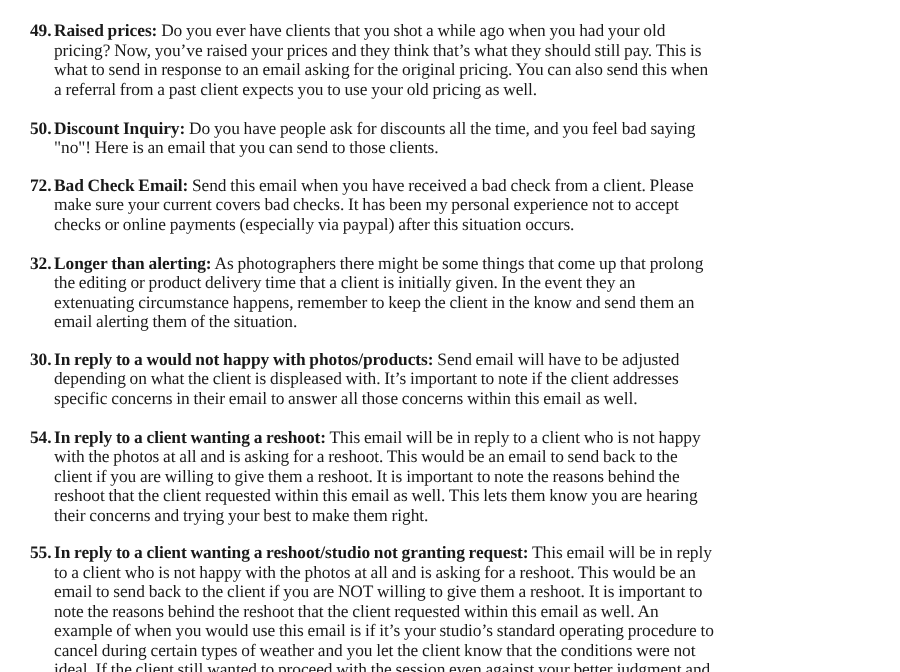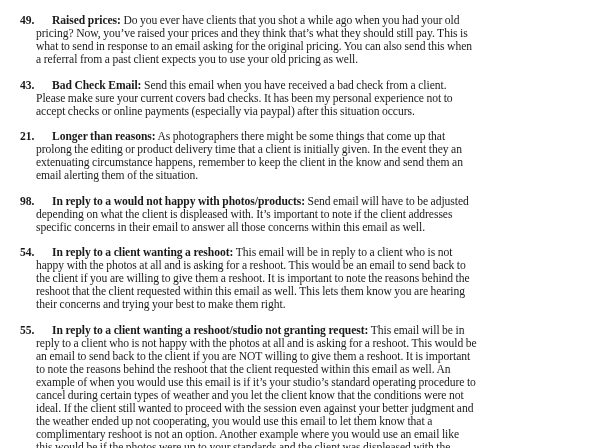--- a/index.html
+++ b/index.html
@@ -18,38 +18,41 @@
     font-size: 11.6px;
     line-height: 13px;
     margin-bottom: 12.5px;
     letter-spacing: -0.05px;
     word-spacing: -0.3px;
   }
   .num {
     position: absolute; left: 0; top: 0;
     font-weight: bold;
   }
-  .title { font-weight: bold; margin-left: 16px; }
+  .title { font-weight: bold; }
 </style>
 </head>
 <body>
 
 <div class="page">
   <ol class="list">
     <li class="item">
       <span class="num">49.</span><span class="title">Raised prices:</span><span> Do you ever have clients that you shot a while ago when you had your old pricing? Now, you’ve raised your prices and they think that’s what they should still pay. This is what to send in response to an email asking for the original pricing. You can also send this when a referral from a past client expects you to use your old pricing as well.</span>
     </li>
     <li class="item">
-      <span class="num">43.</span><span class="title">Bad Check Email:</span><span> Send this email when you have received a bad check from a client.  Please make sure your current covers bad checks. It has been my personal experience not to accept checks or online payments (especially via paypal) after this situation occurs.</span>
+      <span class="num">50.</span><span class="title">Discount Inquiry:</span><span> Do you have people ask for discounts all the time, and you feel bad saying "no"! Here is an email that you can send to those clients.</span>
     </li>
     <li class="item">
-      <span class="num">21.</span><span class="title">Longer than reasons:</span><span> As photographers there might be some things that come up that prolong the editing or product delivery time that a client is initially given. In the event they an extenuating circumstance happens, remember to keep the client in the know and send them an email alerting them of the situation.</span>
+      <span class="num">72.</span><span class="title">Bad Check Email:</span><span> Send this email when you have received a bad check from a client.  Please make sure your current covers bad checks. It has been my personal experience not to accept checks or online payments (especially via paypal) after this situation occurs.</span>
     </li>
     <li class="item">
-      <span class="num">98.</span><span class="title">In reply to a would not happy with photos/products:</span><span> Send email will have to be adjusted depending on what the client is displeased with. It’s important to note if the client addresses specific concerns in their email to answer all those concerns within this email as well.</span>
+      <span class="num">32.</span><span class="title">Longer than alerting:</span><span> As photographers there might be some things that come up that prolong the editing or product delivery time that a client is initially given. In the event they an extenuating circumstance happens, remember to keep the client in the know and send them an email alerting them of the situation.</span>
+    </li>
+    <li class="item">
+      <span class="num">30.</span><span class="title">In reply to a would not happy with photos/products:</span><span> Send email will have to be adjusted depending on what the client is displeased with. It’s important to note if the client addresses specific concerns in their email to answer all those concerns within this email as well.</span>
     </li>
     <li class="item">
       <span class="num">54.</span><span class="title">In reply to a client wanting a reshoot:</span><span> This email will be in reply to a client who is not happy with the photos at all and is asking for a reshoot. This would be an email to send back to the client if you are willing to give them a reshoot. It is important to note the reasons behind the reshoot that the client requested within this email as well. This lets them know you are hearing their concerns and trying your best to make them right.</span>
     </li>
     <li class="item">
       <span class="num">55.</span><span class="title">In reply to a client wanting a reshoot/studio not granting request:</span><span> This email will be in reply to a client who is not happy with the photos at all and is asking for a reshoot. This would be an email to send back to the client if you are NOT willing to give them a reshoot. It is important to note the reasons behind the reshoot that the client requested within this email as well. An example of when you would use this email is if it’s your studio’s standard operating procedure to cancel during certain types of weather and you let the client know that the conditions were not ideal. If the client still wanted to proceed with the session even against your better judgment and the weather ended up not cooperating, you would use this email to let them know that a complimentary reshoot is not an option. Another example where you would use an email like this would be if the photos were up to your standards and the client was displeased with the photos due to their hair, makeup, or reasons beyond your control.</span>
     </li>
   </ol>
 </div>
 

